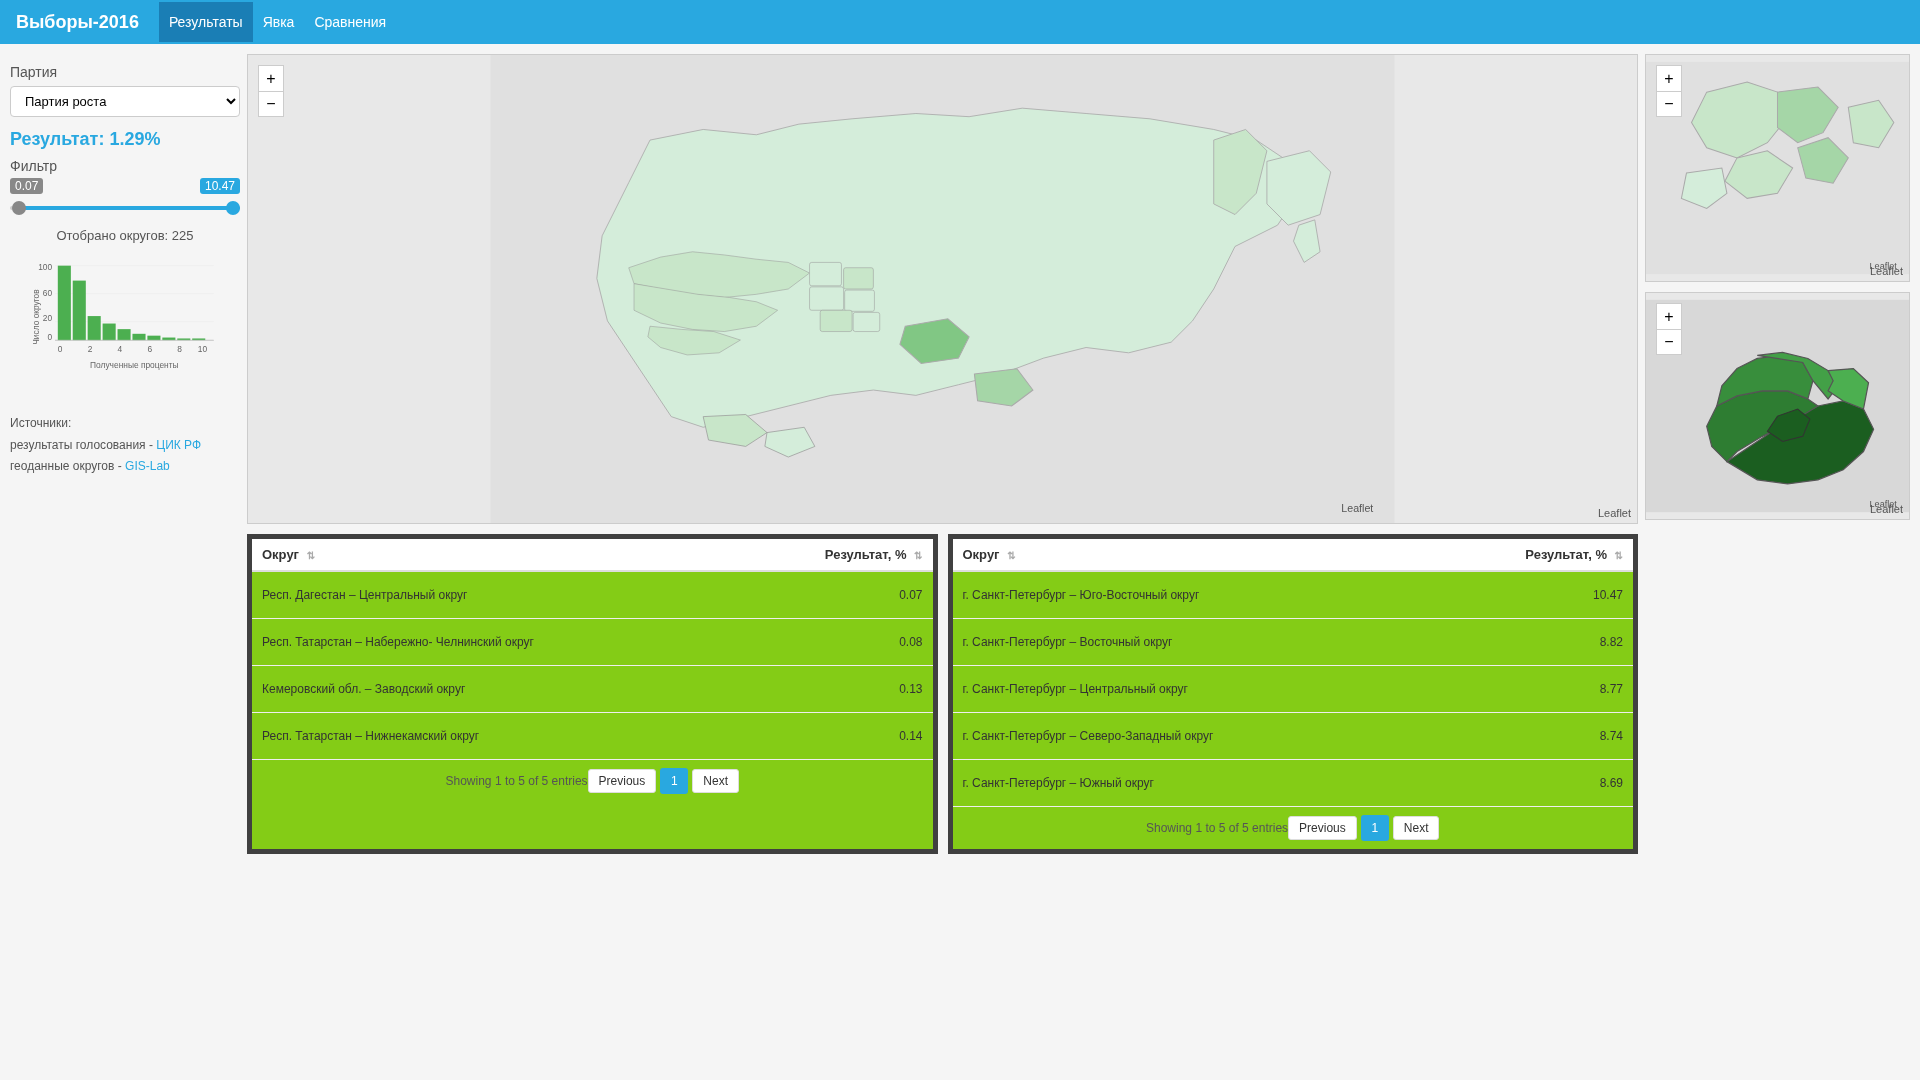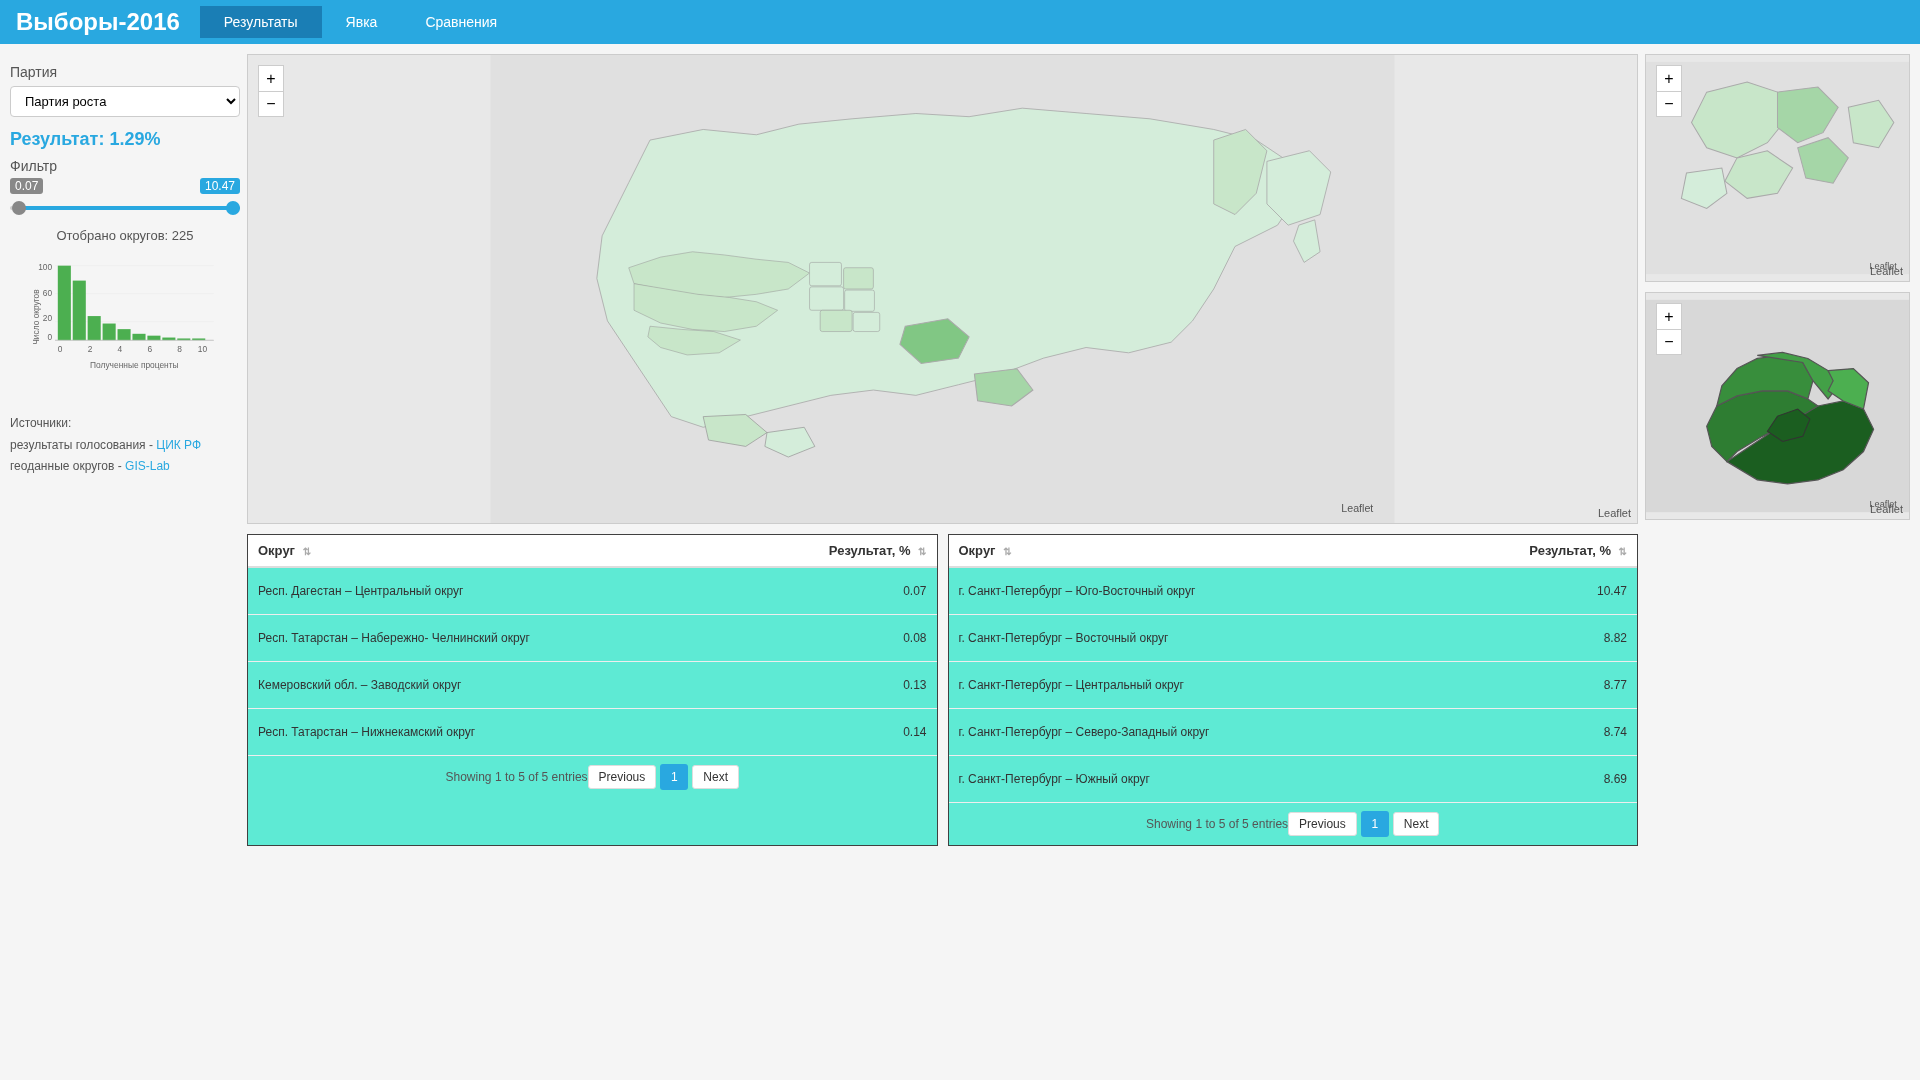--- a/index.html
+++ b/index.html
@@ -8,30 +8,30 @@
     
     .header {
       background: #29a8e0;
       display: flex;
       align-items: center;
       height: 44px;
       padding: 0 16px;
     }
     .header-title {
       color: #fff;
-      font-size: 24px;
+      font-size: 18px;
       font-weight: bold;
       margin-right: 20px;
     }
     .nav-item {
       color: #fff;
-      padding: 10px 24px;
+      padding: 10px 10px;
       cursor: pointer;
       font-size: 14px;
-      height: 32px;
+      height: 40px;
       display: flex;
       align-items: center;
     }
     .nav-item.active {
       background: #1a7eb5;
     }
 
     
     .main-container {
       display: flex;
@@ -205,22 +205,22 @@
     }
 
     
     .tables-row {
       display: flex;
       gap: 10px;
       margin-top: 10px;
     }
     .table-panel {
       flex: 1;
-      background: #5eead4;
-      border: 1px solid #404040;
+      background: #84cc16;
+      border: 5px solid #404040;
     }
     table {
       width: 100%;
       border-collapse: collapse;
     }
     th {
       padding: 8px 10px;
       text-align: left;
       font-weight: bold;
       font-size: 13px;

